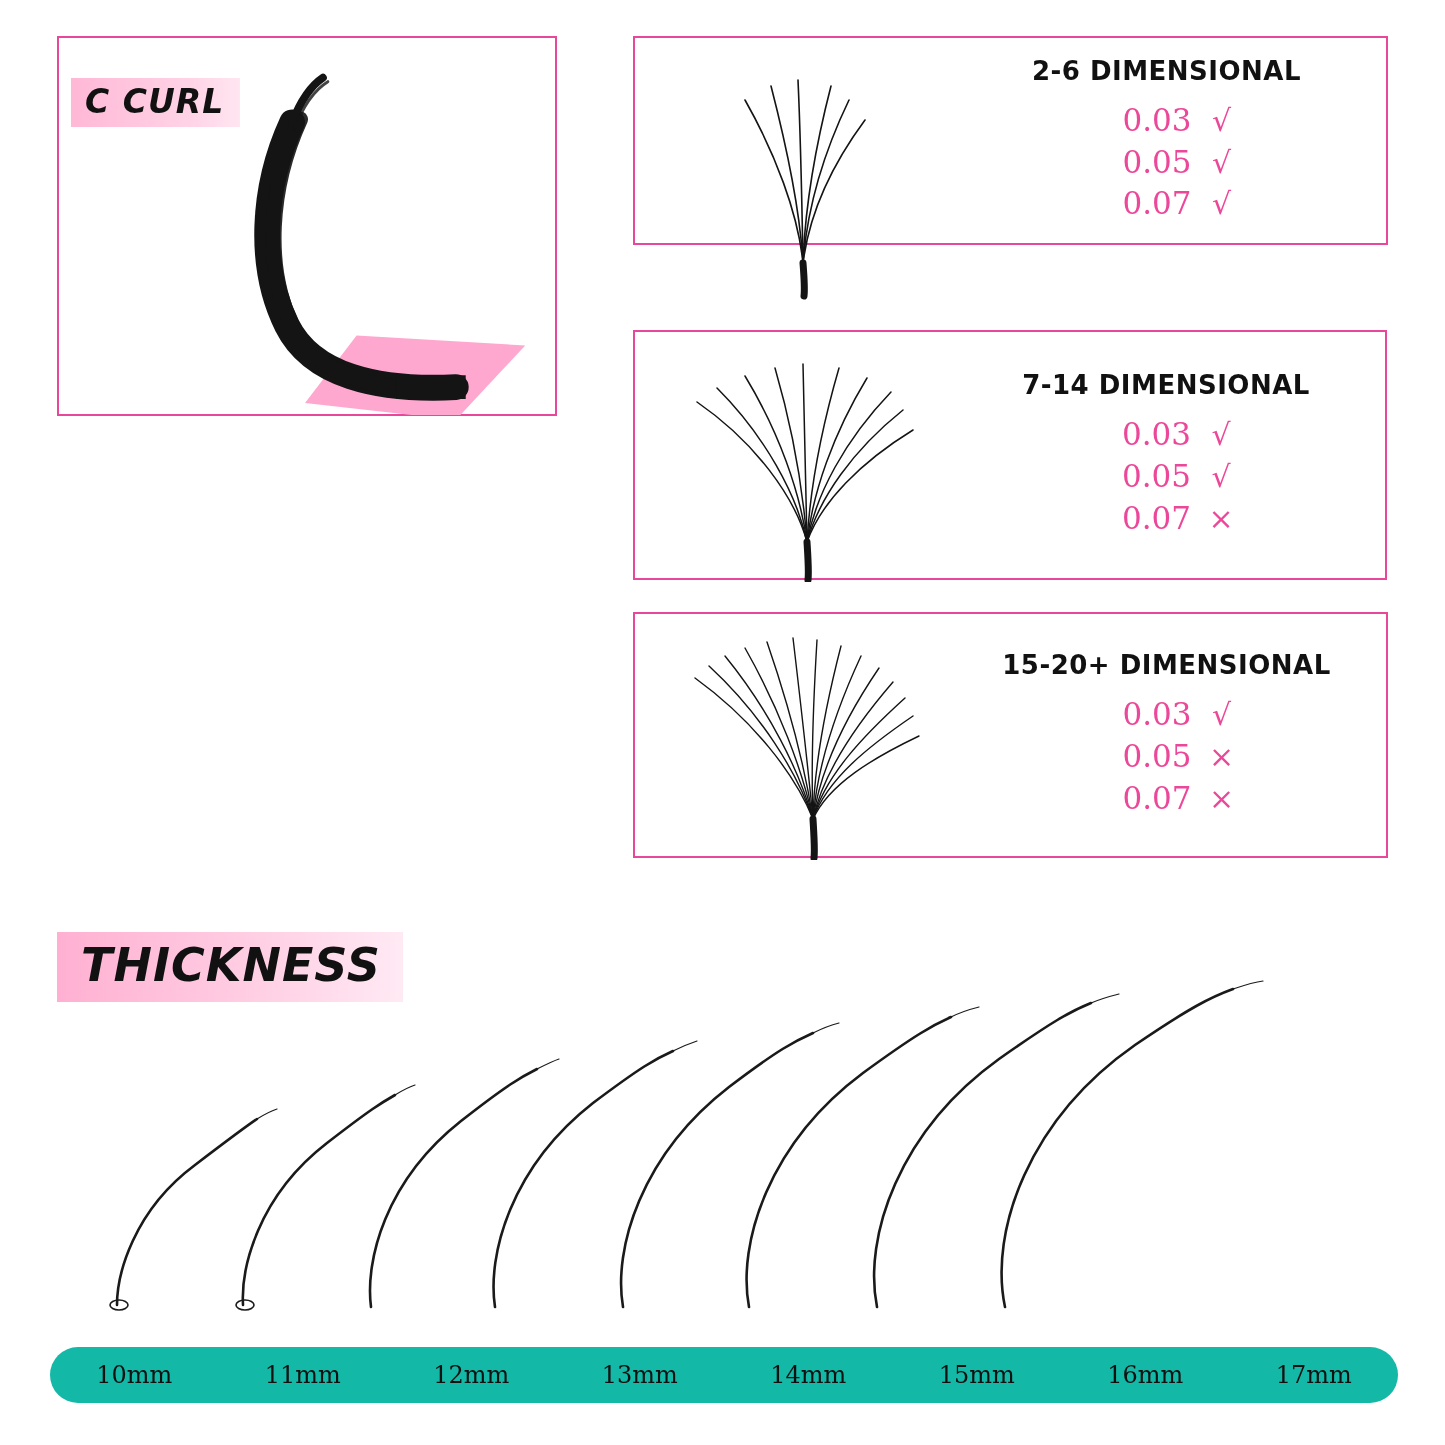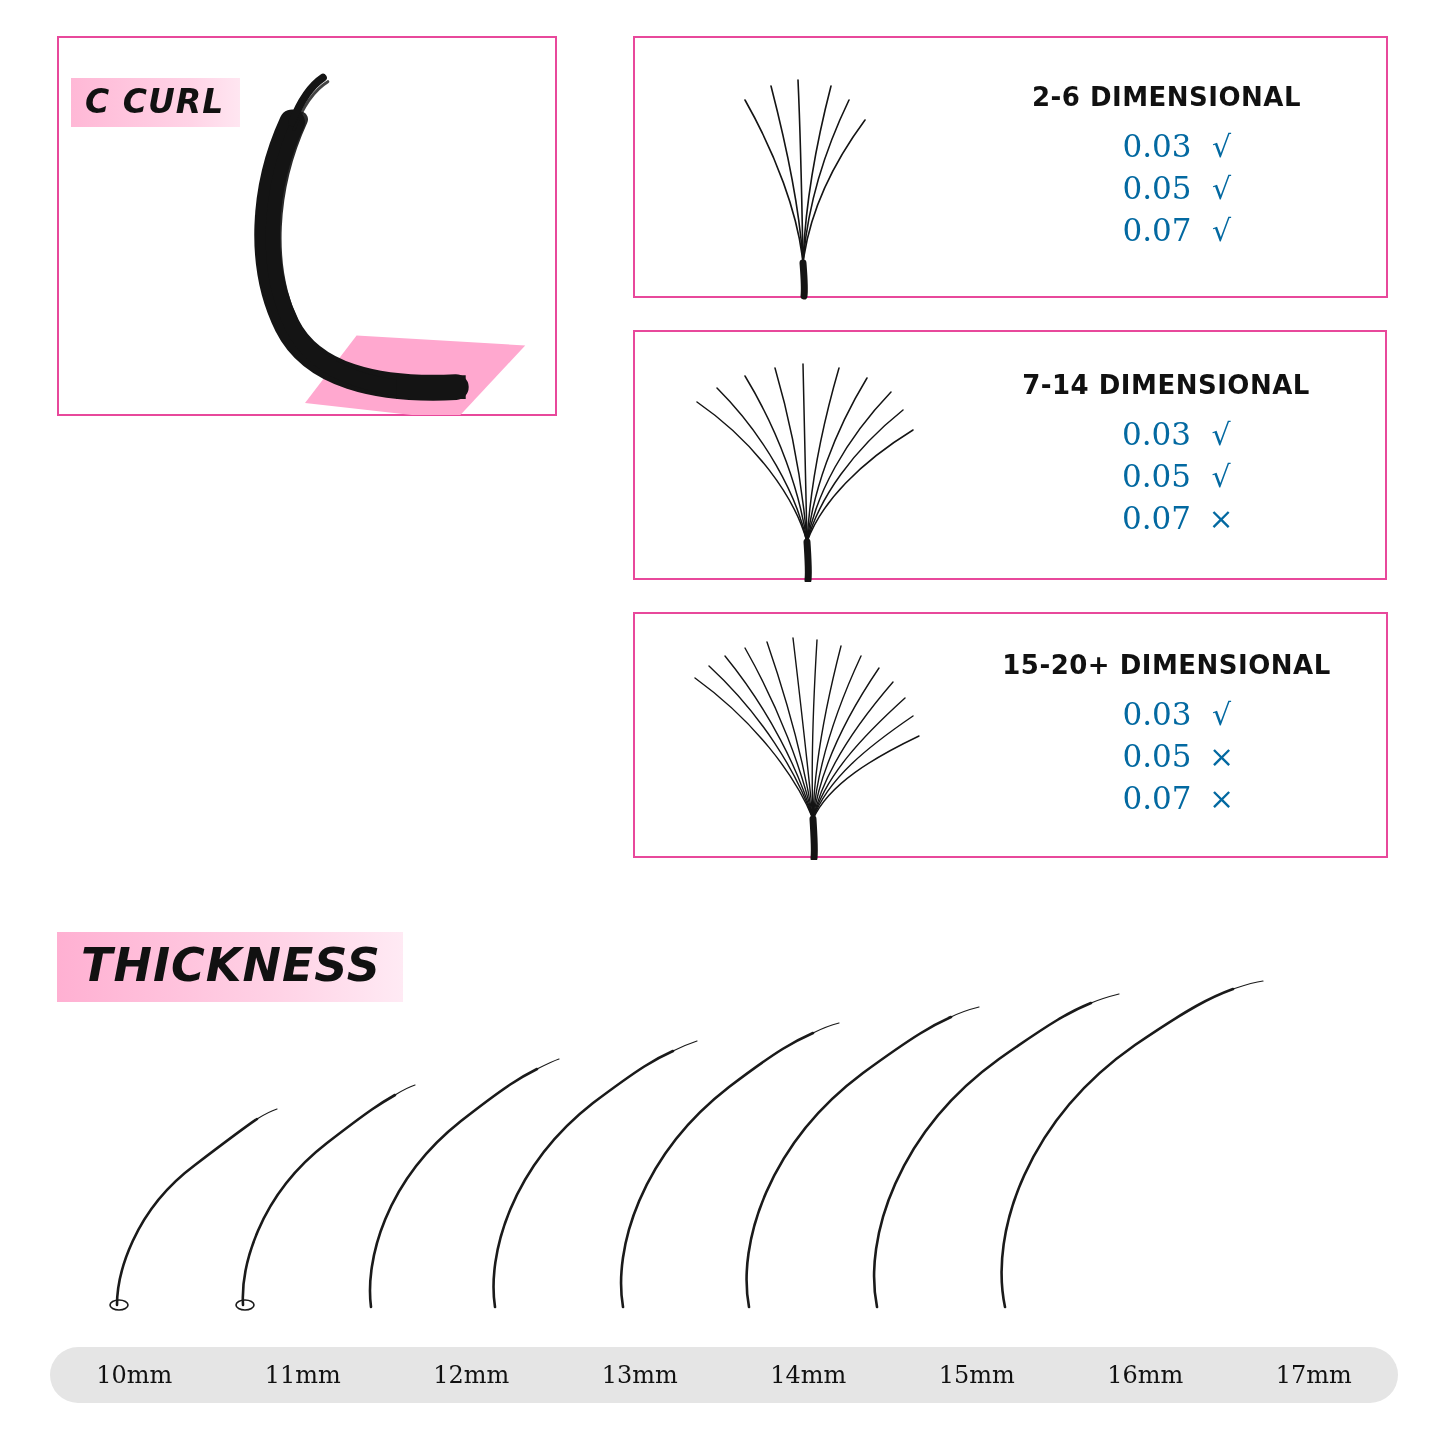--- a/index.html
+++ b/index.html
@@ -54,21 +54,21 @@
 
   
   .dim-panel {
     position: absolute;
     border: 2px solid #e8489b;
     background: #ffffff;
     box-sizing: border-box;
     display: flex;
     align-items: center;
   }
-  #dim-panel-0 { left: 633px; top: 36px; width: 755px; height: 262px; }
+  #dim-panel-0 { left: 633px; top: 36px; width: 755px; height: 209px; }
   #dim-panel-1 { left: 633px; top: 330px; width: 754px; height: 250px; }
   #dim-panel-2 { left: 633px; top: 612px; width: 755px; height: 246px; }
 
   .dim-art {
     width: 330px;
     height: 100%;
     position: relative;
     flex: none;
   }
   .dim-info {
@@ -86,21 +86,21 @@
   }
   .dim-rows {
     display: inline-block;
     text-align: left;
   }
   .dim-row {
     display: flex;
     align-items: baseline;
     font-family: "DejaVu Serif", serif;
     font-size: 31px;
-    color: #0369a1;
+    color: #ec4899;
     line-height: 1.35;
   }
   .dim-row .val { width: 110px; text-align: right; }
   .dim-row .mark {
     width: 60px;
     text-align: center;
     font-size: 30px;
   }
 
   
@@ -126,21 +126,21 @@
     width: 1360px;
     height: 360px;
   }
 
   #size-bar {
     position: absolute;
     left: 50px;
     top: 1347px;
     width: 1348px;
     height: 56px;
-    background: #e5e5e5;
+    background: #14b8a6;
     border-radius: 28px;
     display: flex;
     align-items: center;
   }
   .size-cell {
     flex: 1;
     text-align: center;
     font-family: "DejaVu Serif", serif;
     font-size: 24px;
     color: #111;

